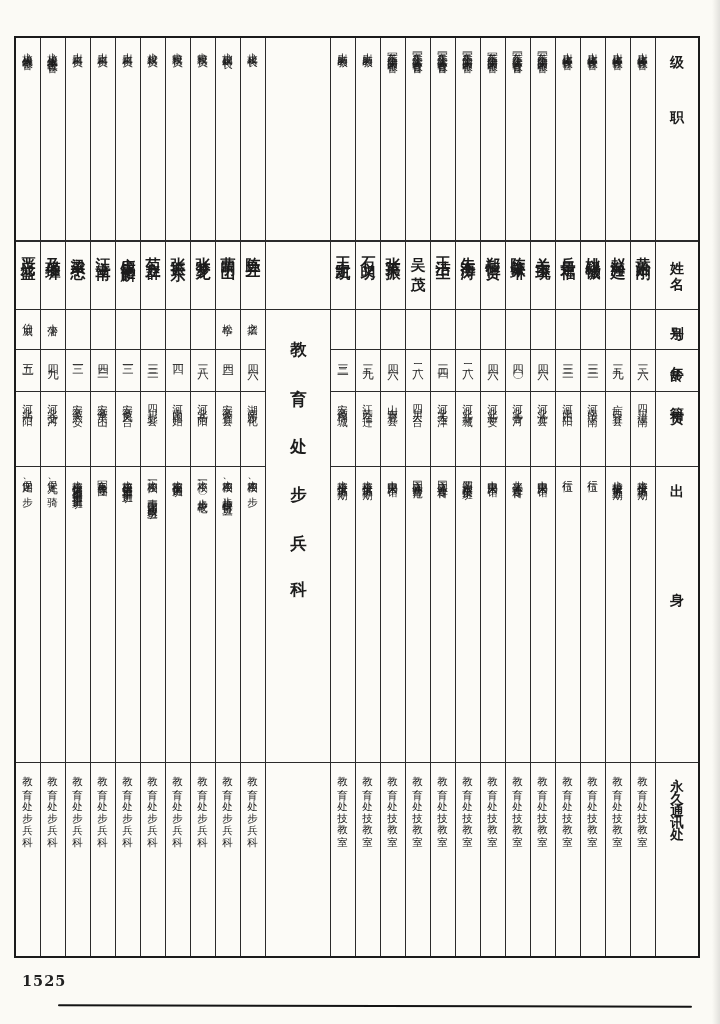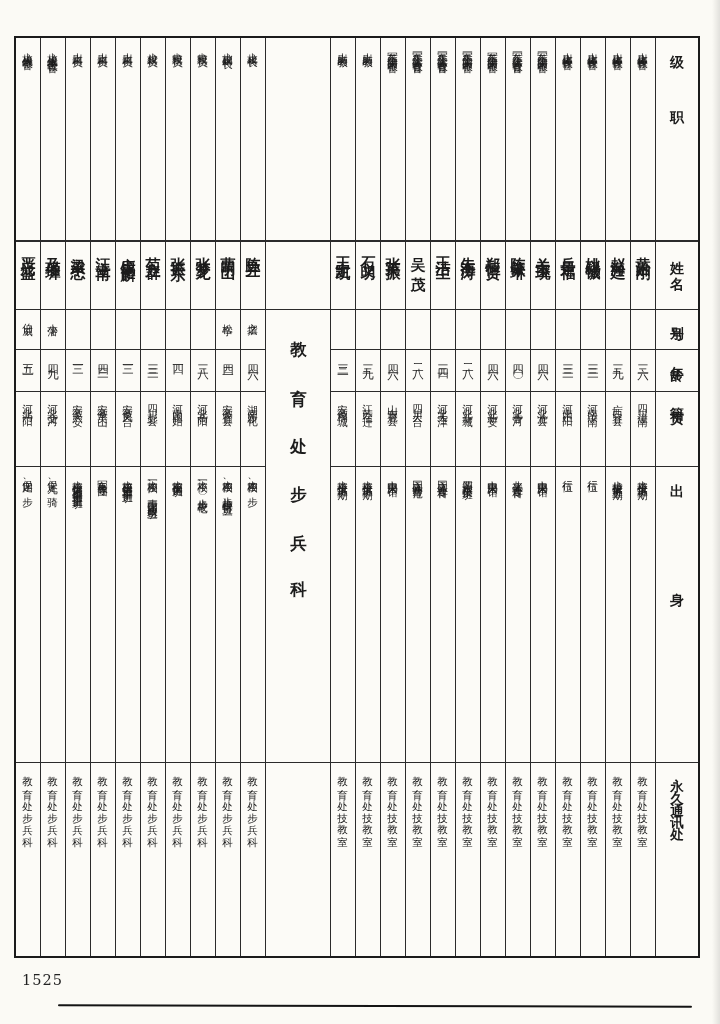--- a/index.html
+++ b/index.html
@@ -61,21 +61,21 @@
   .hlbl{font-size:14px;font-weight:bold;line-height:15px;}
   .spread-rank{letter-spacing:56px;padding-top:52px;}
   .spread-name{letter-spacing:16px;padding-top:8px;}
   .spread-native{letter-spacing:16px;padding-top:10px;}
   .spread-origin{letter-spacing:110px;padding-top:68px;}
   .addr-lbl{letter-spacing:10px;padding-top:24px;font-size:13.5px;}
   .h-alias .hlbl,.h-age .hlbl{letter-spacing:2px;padding-top:5px;font-size:13.5px;}
   .page-num{
     position:absolute;left:22px;top:972px;
     font-family:"DejaVu Serif",serif;
-    font-size:14.5px;letter-spacing:1px;color:#222;
+    font-size:14.5px;letter-spacing:1px;color:#222;font-weight:bold;
   }
   .scan-line{
     position:absolute;left:58px;top:1005px;width:634px;height:2px;
     background:#141414;transform:rotate(0.12deg);border-radius:1px;
   }
   .edge-shadow{
     position:absolute;right:0;top:0;width:8px;height:1024px;
     background:linear-gradient(to right,rgba(0,0,0,0),rgba(0,0,0,0.10));
   }
 </style>

